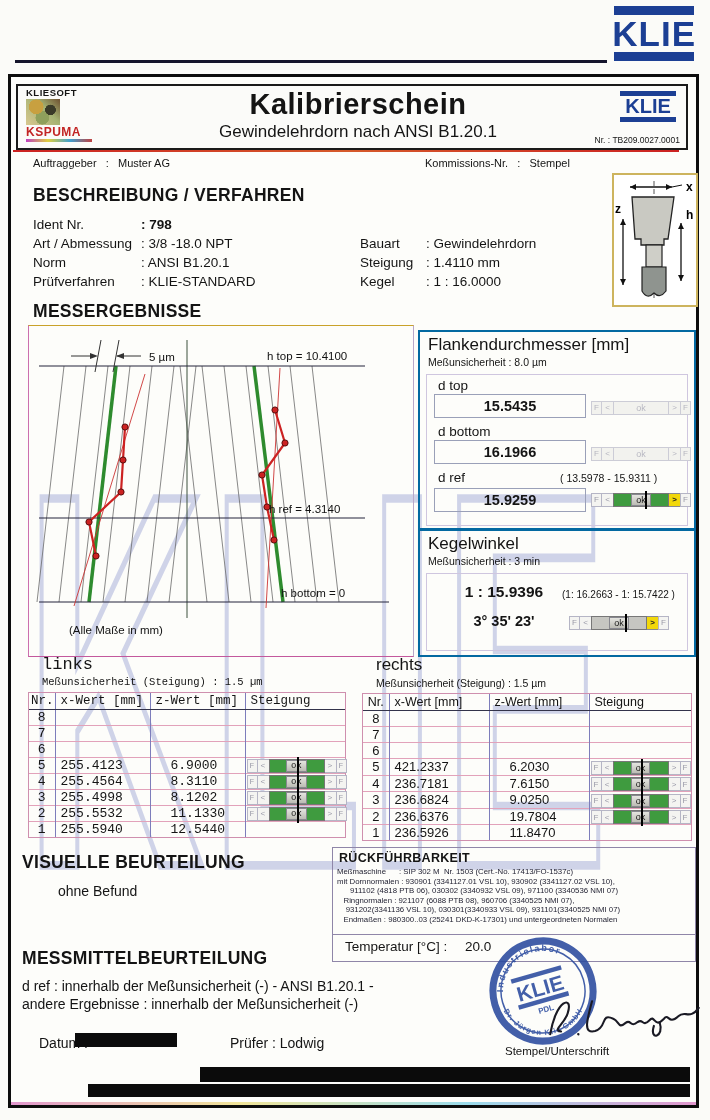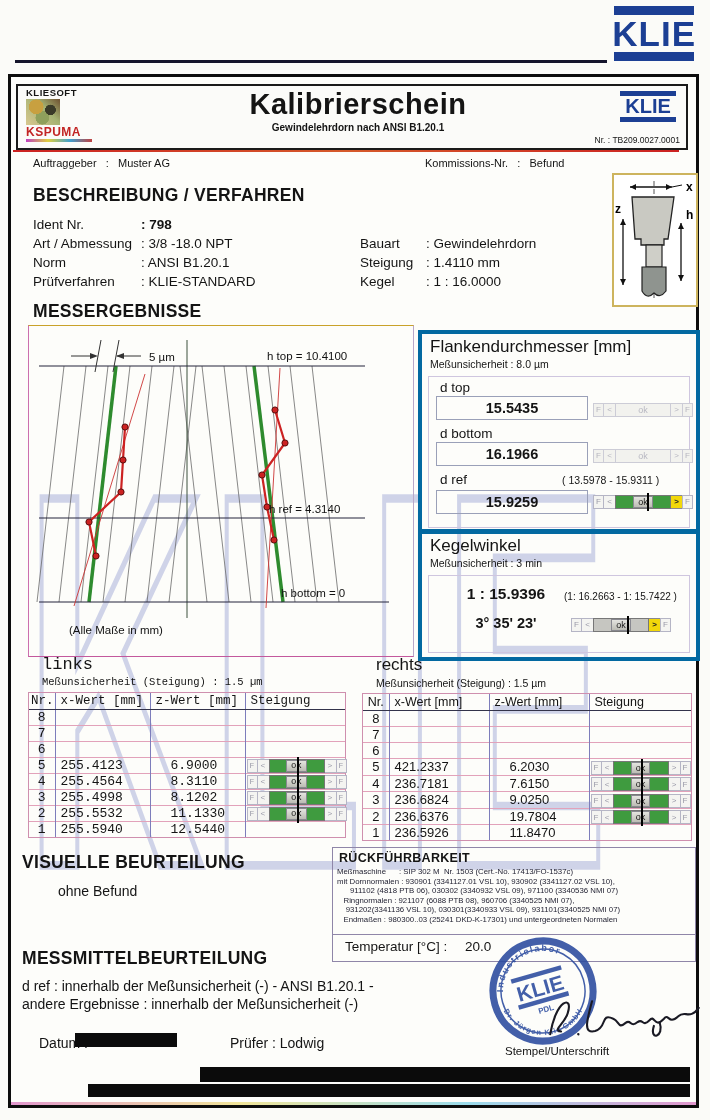--- a/index.html
+++ b/index.html
@@ -31,21 +31,21 @@
   .hdr-logo .mosaic{width:34px;height:26px;margin:1px 0;
       background:radial-gradient(circle at 30% 30%, #c8a040 0 24%, transparent 25%),
                  radial-gradient(circle at 72% 42%, #3a3a28 0 18%, transparent 19%),
                  radial-gradient(circle at 48% 72%, #8fa05c 0 26%, transparent 27%),
                  linear-gradient(45deg,#d8c890,#a4b272 60%,#6e5030);}
   .hdr-logo .t2{font-size:12px;font-weight:bold;color:#c22525;letter-spacing:.5px;line-height:12px;}
   .hdr-logo .strip{width:66px;height:3px;margin-top:1px;
       background:linear-gradient(90deg,#c040c0,#e0d040,#40a0d0,#c04040);}
   .hdr-title{left:150px;top:2px;width:380px;text-align:center;}
   .hdr-title .main{font-size:29px;font-weight:bold;letter-spacing:.5px;}
-  .hdr-title .sub{font-size:10px;margin-top:1px;font-weight:bold;}
+  .hdr-title .sub{font-size:17px;margin-top:1px;}
   .hdr-klie{right:10px;top:5px;display:flex;flex-direction:column;align-items:center;}
   .hdr-klie .bar{width:56px;height:5px;background:#1c3f94;}
   .hdr-klie .txt{font-size:20px;font-weight:bold;color:#1c3f94;line-height:21px;}
   .hdr-nr{right:6px;top:49px;font-size:8.5px;}
   .hdr-redline{left:2px;top:73px;width:666px;height:2px;background:linear-gradient(90deg,#c22,#d65a2a,#c22);}
 
   
   .client-row{left:22px;top:80px;width:640px;font-size:11px;}
   .kom{position:absolute;left:392px;top:0;}
 
@@ -73,21 +73,21 @@
   .greenline{stroke:#2e8b2e;stroke-width:3.5;}
   .refline{stroke:#25253a;stroke-width:1.1;}
   .centerline{stroke:#3c503c;stroke-width:1;}
   .thinred{stroke:#cc3333;stroke-width:.9;fill:none;}
   .redline{stroke:#cc2222;stroke-width:2.2;fill:none;}
   .redpt{fill:#cc2222;stroke:#5a0f0f;stroke-width:1;}
   .chart text{font-family:"Liberation Sans",sans-serif;font-size:11.5px;fill:#111;}
   .dimline{stroke:#333;stroke-width:1;}
 
   
-  .panel{border:4px solid #0369a1;background:transparent;}
+  .panel{border:2px solid #0369a1;background:transparent;}
   .panel .ph{font-size:17px;margin:3px 0 0 8px;}
   .panel .pu{font-size:10.5px;margin:1px 0 0 8px;}
   .pinner{position:absolute;left:6px;border:1px solid #cfc6df;}
   .plabel{position:absolute;font-size:13.5px;}
   .pval{position:absolute;width:150px;height:22px;border:1px solid #9aa0b8;
         font-size:14.5px;font-weight:bold;text-align:center;line-height:22px;}
   .prange{position:absolute;font-size:10.5px;}
   .kratio{position:absolute;width:140px;text-align:center;font-weight:bold;}
 
   
@@ -172,21 +172,21 @@
     </div>
     <div class="abs hdr-redline"></div>
 
     <div class="abs client-row">
       <span>Auftraggeber</span>&nbsp;&nbsp;
       <span>:</span>&nbsp;&nbsp;
       <span>Muster AG</span>
       <span class="kom">
         <span>Kommissions-Nr.</span>&nbsp;&nbsp;
         <span>:</span>&nbsp;&nbsp;
-        <span>Befund</span>
+        <span>Stempel</span>
       </span>
     </div>
 
     <div class="abs h1" style="left:22px;top:108px;">BESCHREIBUNG / VERFAHREN</div>
     <div class="abs desc-l" style="left:22px;top:138px;width:300px;">
       <div class="row"><span class="lbl">Ident Nr.</span><span class="val">: 798</span></div>
       <div class="row"><span class="lbl">Art / Abmessung</span><span class="val">:  3/8 -18.0 NPT</span></div>
       <div class="row"><span class="lbl">Norm</span><span class="val">: ANSI B1.20.1</span></div>
       <div class="row"><span class="lbl">Prüfverfahren</span><span class="val">: KLIE-STANDARD</span></div>
     </div>

